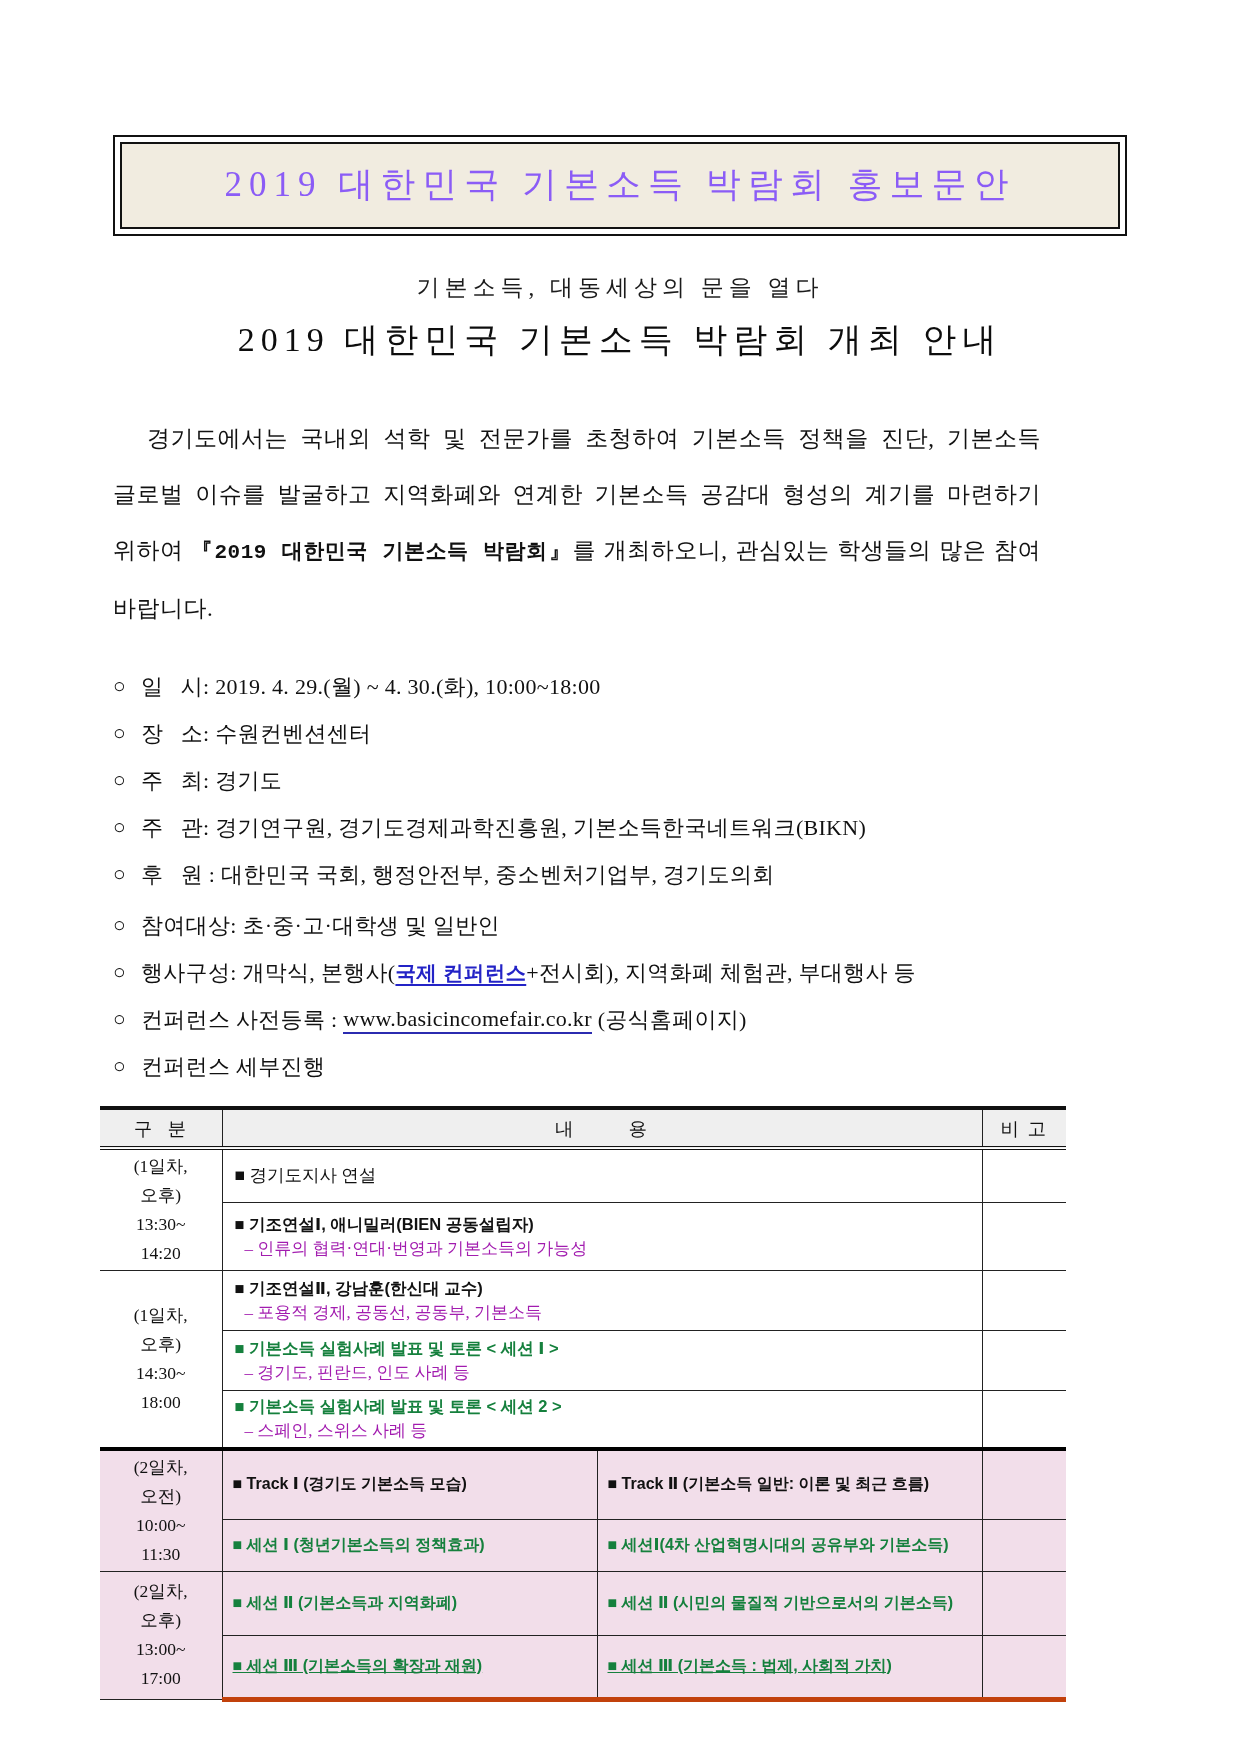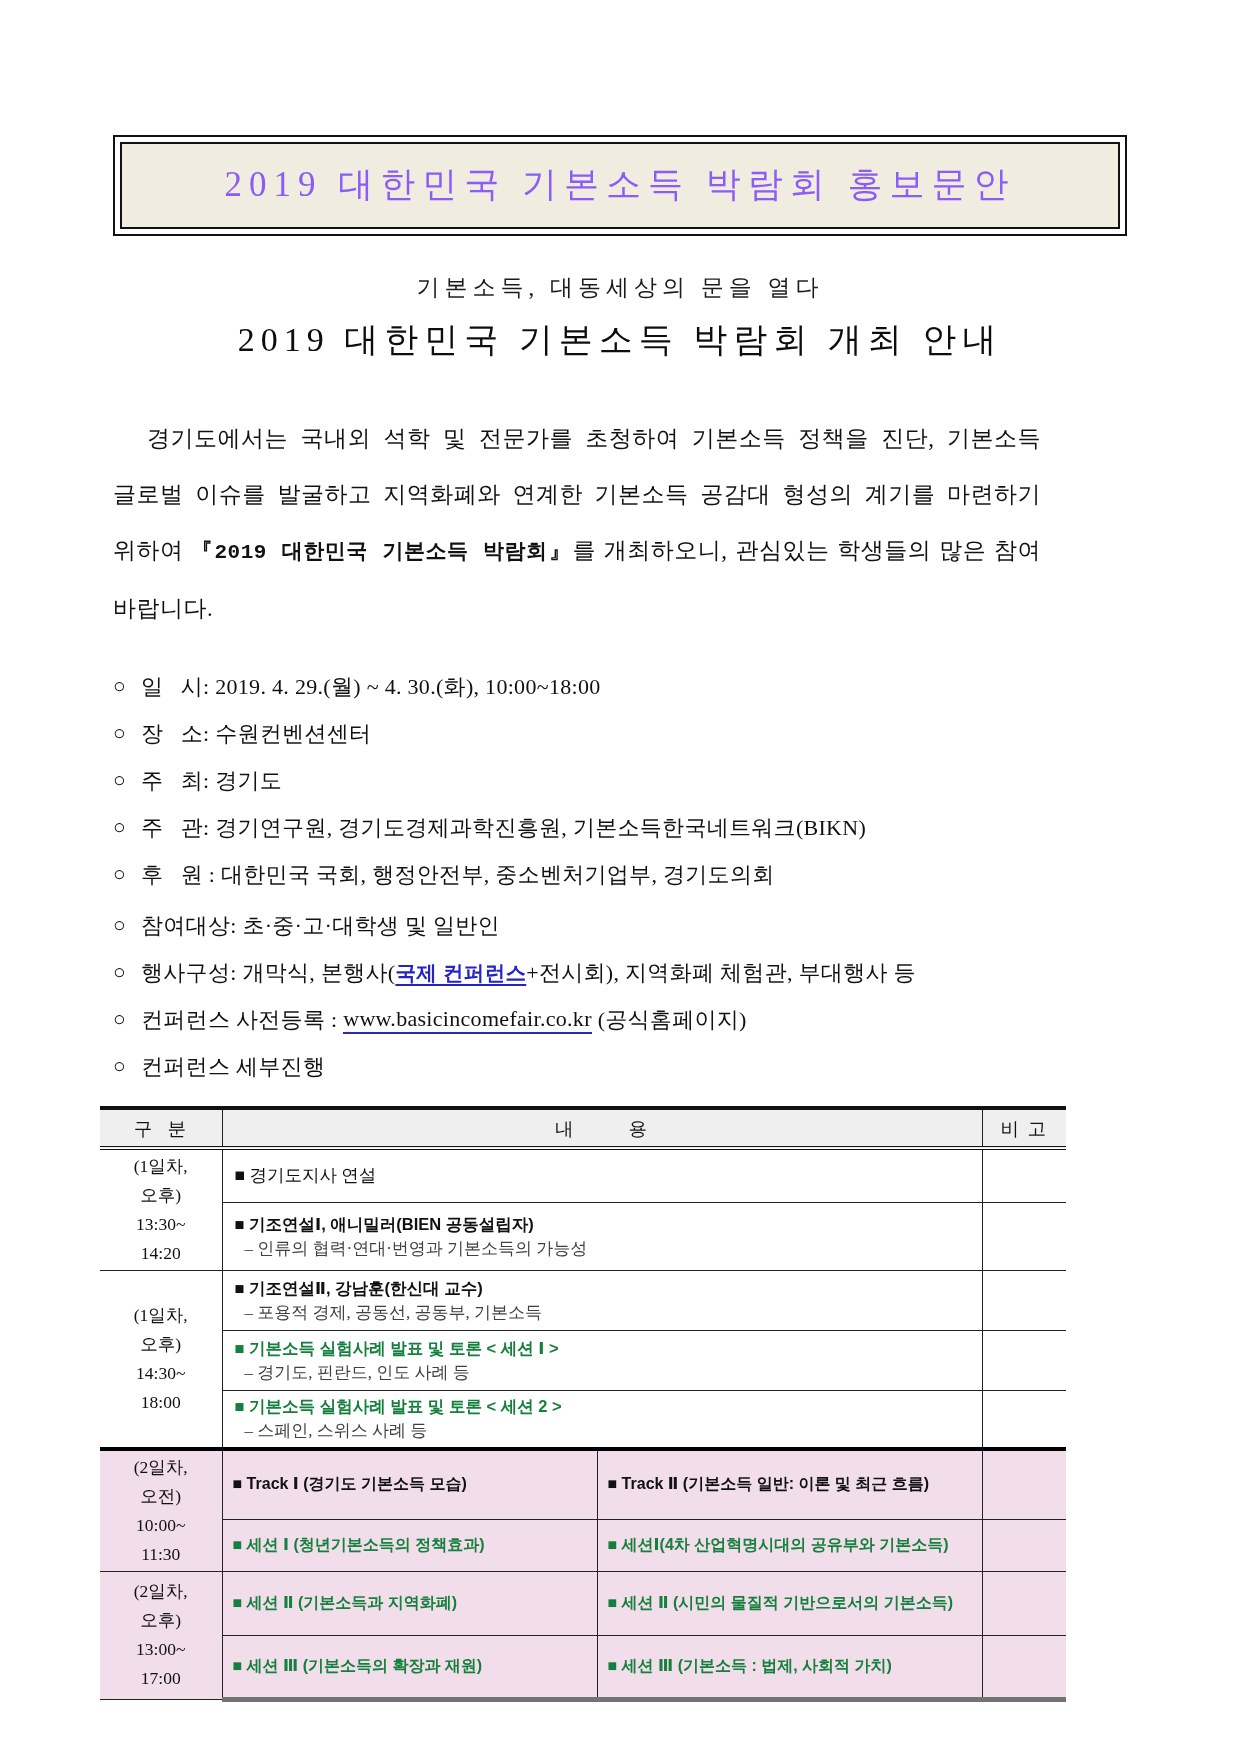--- a/index.html
+++ b/index.html
@@ -126,21 +126,21 @@
   }
   .sched td.time {
     text-align: center;
     white-space: pre-line;
     font-size: 17.5px;
     line-height: 29px;
     padding: 2px 0;
   }
   .sched td.cell { padding-left: 12px; }
   .line1 { line-height: 25px; }
-  .line2 { line-height: 24px; padding-left: 10px; font-size: 17px; color:#404040; }
+  .line2 { line-height: 24px; padding-left: 10px; font-size: 17px; color:#a21caf; }
   .b {
     font-family: "Liberation Sans", "DejaVu Sans", sans-serif;
     font-weight: bold;
     font-size: 16.5px;
   }
   .blue { color: #15803d; }
   .sched td.half {
     font-family: "Liberation Sans", "DejaVu Sans", sans-serif;
     font-weight: bold;
     font-size: 16px;
@@ -148,21 +148,21 @@
     word-break: keep-all;
   }
   .pink { background: #f2deea; }
   .h46 { height: 46px; }
   .h58 { height: 58px; }
   .h60 { height: 60px; }
   .h64 { height: 64px; }
   .h66 { height: 66px; }
   .h48 { height: 48px; }
   .sched tr.thick-top td { border-top: 4px solid #000; }
-  .sched tr.last td { border-bottom: 5px solid #737373; }
+  .sched tr.last td { border-bottom: 5px solid #c2410c; text-decoration: underline; }
 </style>
 </head>
 <body>
 
 <div class="page">
   <div class="content">
 
     <div class="banner">
       <div class="banner-inner">
         <span class="banner-title">2019 대한민국 기본소득 박람회 홍보문안</span>

